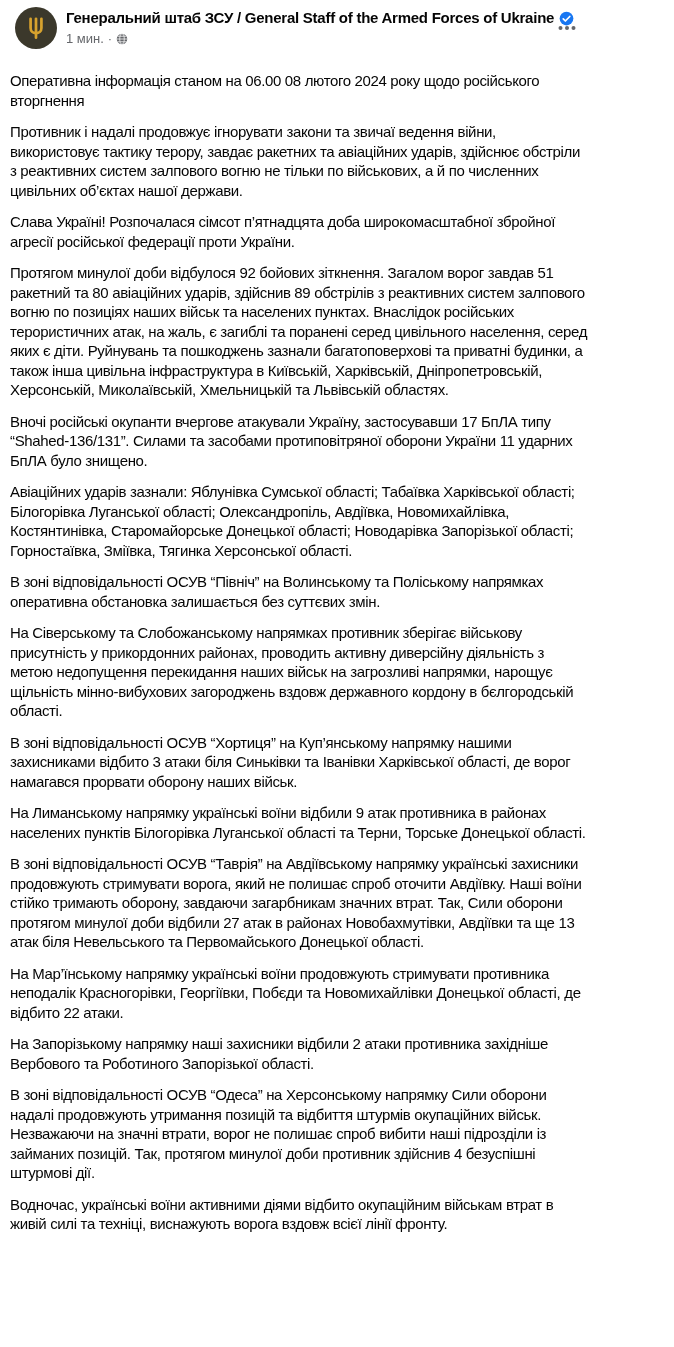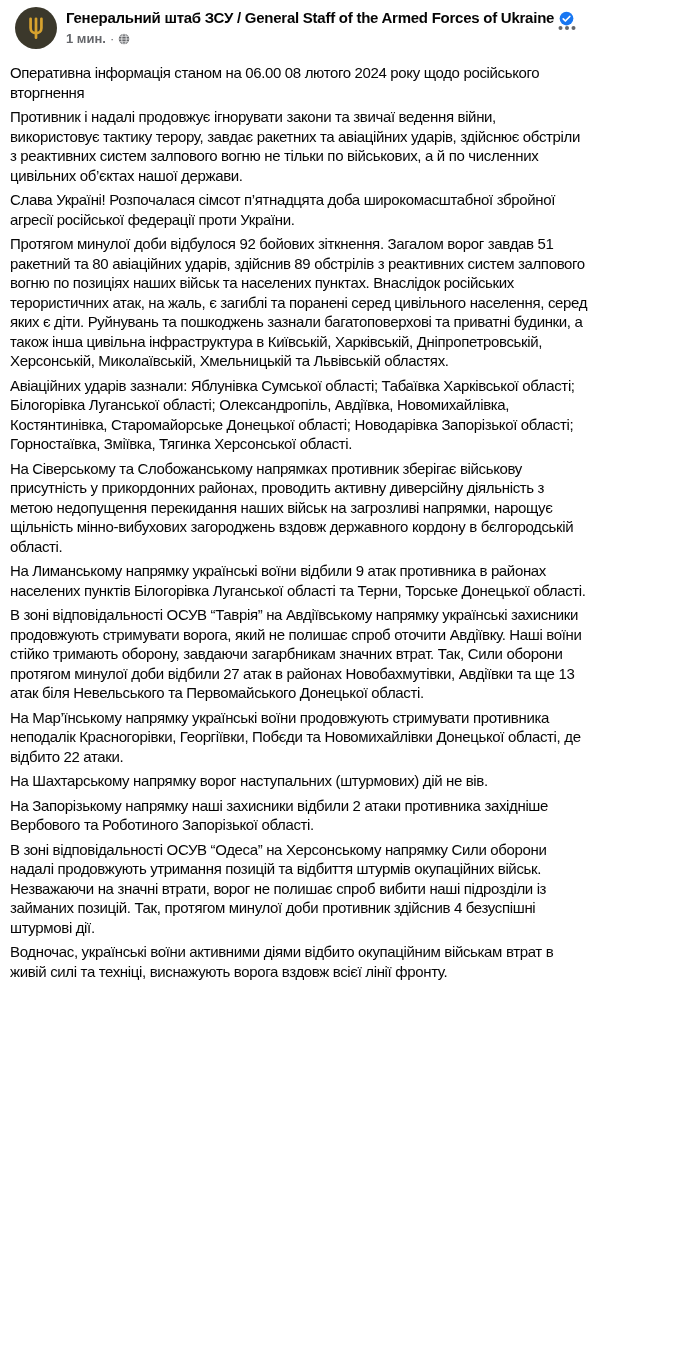--- a/index.html
+++ b/index.html
@@ -57,42 +57,42 @@
     flex: 0 0 auto;
   }
   .meta-row {
     display: flex;
     align-items: center;
     margin-top: 2px;
     font-size: 13px;
     line-height: 17px;
     color: #65676b;
   }
-  .timestamp { cursor: pointer; font-weight: bold; }
+  .timestamp { cursor: pointer; }
   .meta-sep {
     margin: 0 4px;
     color: #65676b;
   }
   .globe-wrap {
     display: inline-flex;
     align-items: center;
   }
   .more-btn {
     margin-left: auto;
     padding: 10px 6px 6px 6px;
     cursor: pointer;
     border-radius: 50%;
     display: flex;
     align-items: flex-start;
   }
   .post-body {
     padding: 10px 10px 0 10px;
   }
   .para {
-    margin: 4px 0 5px 0;
+    margin: 12px 0 5px 0;
     font-size: 15px;
     line-height: 19.5px;
     letter-spacing: -0.35px;
     color: #050505;
     word-wrap: break-word;
   }
 </style>
 </head>
 <body>
 
@@ -148,24 +148,26 @@
       </span>
     </div>
 
   </div>
 
   <div class="post-body">
       <p class="para">Оперативна інформація станом на 06.00 08 лютого 2024 року щодо російського вторгнення</p>
       <p class="para">Противник і надалі продовжує ігнорувати закони та звичаї ведення війни, використовує тактику терору, завдає ракетних та авіаційних ударів, здійснює обстріли з реактивних систем залпового вогню не тільки по військових, а й по численних цивільних об’єктах нашої держави.</p>
       <p class="para">Слава Україні! Розпочалася сімсот п’ятнадцята доба широкомасштабної збройної агресії російської федерації проти України.</p>
       <p class="para">Протягом минулої доби відбулося 92 бойових зіткнення. Загалом ворог завдав 51 ракетний та 80 авіаційних ударів, здійснив 89 обстрілів з реактивних систем залпового вогню по позиціях наших військ та населених пунктах. Внаслідок російських терористичних атак, на жаль, є загиблі та поранені серед цивільного населення, серед яких є діти. Руйнувань та пошкоджень зазнали багатоповерхові та приватні будинки, а також інша цивільна інфраструктура в Київській, Харківській, Дніпропетровській, Херсонській, Миколаївській, Хмельницькій та Львівській областях.</p>
+      <p class="para">Вночі російські окупанти вчергове атакували Україну, застосувавши 17 БпЛА типу “Shahed-136/131”. Силами та засобами протиповітряної оборони України 11 ударних БпЛА було знищено.</p>
       <p class="para">Авіаційних ударів зазнали: Яблунівка Сумської області; Табаївка Харківської області; Білогорівка Луганської області; Олександропіль, Авдіївка, Новомихайлівка, Костянтинівка, Старомайорське Донецької області; Новодарівка Запорізької області; Горностаївка, Зміївка, Тягинка Херсонської області.</p>
+      <p class="para">В зоні відповідальності ОСУВ “Північ” на Волинському та Поліському напрямках оперативна обстановка залишається без суттєвих змін.</p>
       <p class="para">На Сіверському та Слобожанському напрямках противник зберігає військову присутність у прикордонних районах, проводить активну диверсійну діяльність з метою недопущення перекидання наших військ на загрозливі напрямки, нарощує щільність мінно-вибухових загороджень вздовж державного кордону в бєлгородській області.</p>
+      <p class="para">В зоні відповідальності ОСУВ “Хортиця” на Куп’янському напрямку нашими захисниками відбито 3 атаки біля Синьківки та Іванівки Харківської області, де ворог намагався прорвати оборону наших військ.</p>
       <p class="para">На Лиманському напрямку українські воїни відбили 9 атак противника в районах населених пунктів Білогорівка Луганської області та Терни, Торське Донецької області.</p>
       <p class="para">В зоні відповідальності ОСУВ “Таврія” на Авдіївському напрямку українські захисники продовжують стримувати ворога, який не полишає спроб оточити Авдіївку. Наші воїни стійко тримають оборону, завдаючи загарбникам значних втрат. Так, Сили оборони протягом минулої доби відбили 27 атак в районах Новобахмутівки, Авдіївки та ще 13 атак біля Невельського та Первомайського Донецької області.</p>
       <p class="para">На Мар’їнському напрямку українські воїни продовжують стримувати противника неподалік Красногорівки, Георгіївки, Побєди та Новомихайлівки Донецької області, де відбито 22 атаки.</p>
-      <p class="para">На Шахтарському напрямку ворог наступальних (штурмових) дій не вів.</p>
       <p class="para">На Запорізькому напрямку наші захисники відбили 2 атаки противника західніше Вербового та Роботиного Запорізької області.</p>
       <p class="para">В зоні відповідальності ОСУВ “Одеса” на Херсонському напрямку Сили оборони надалі продовжують утримання позицій та відбиття штурмів окупаційних військ. Незважаючи на значні втрати, ворог не полишає спроб вибити наші підрозділи із займаних позицій. Так, протягом минулої доби противник здійснив 4 безуспішні штурмові дії.</p>
       <p class="para">Водночас, українські воїни активними діями відбито окупаційним військам втрат в живій силі та техніці, виснажують ворога вздовж всієї лінії фронту.</p>
     </div>
 
 </div>
 
 </body></html>

